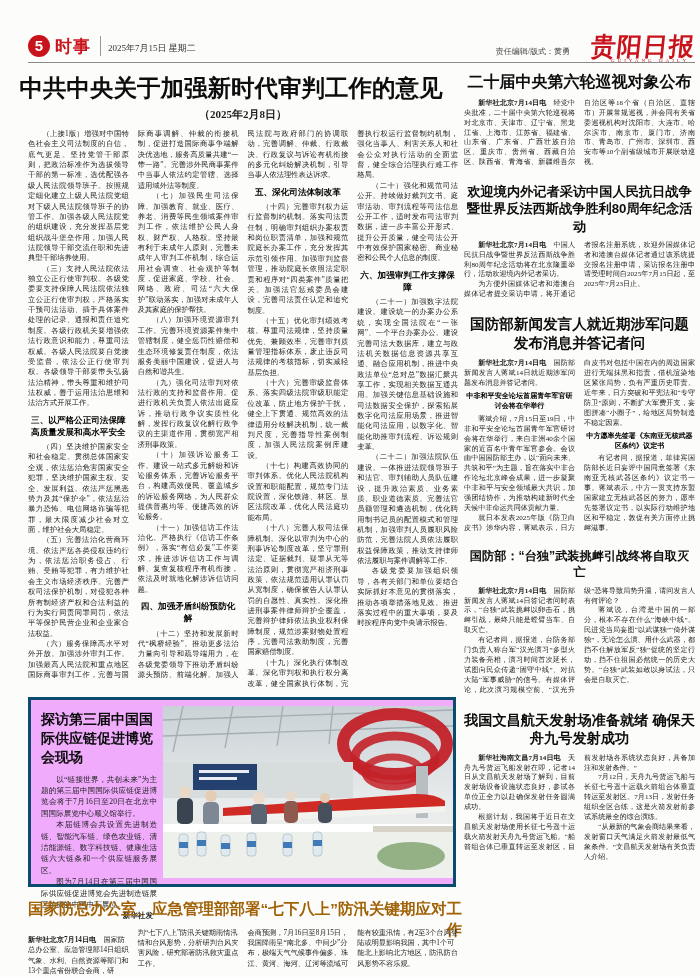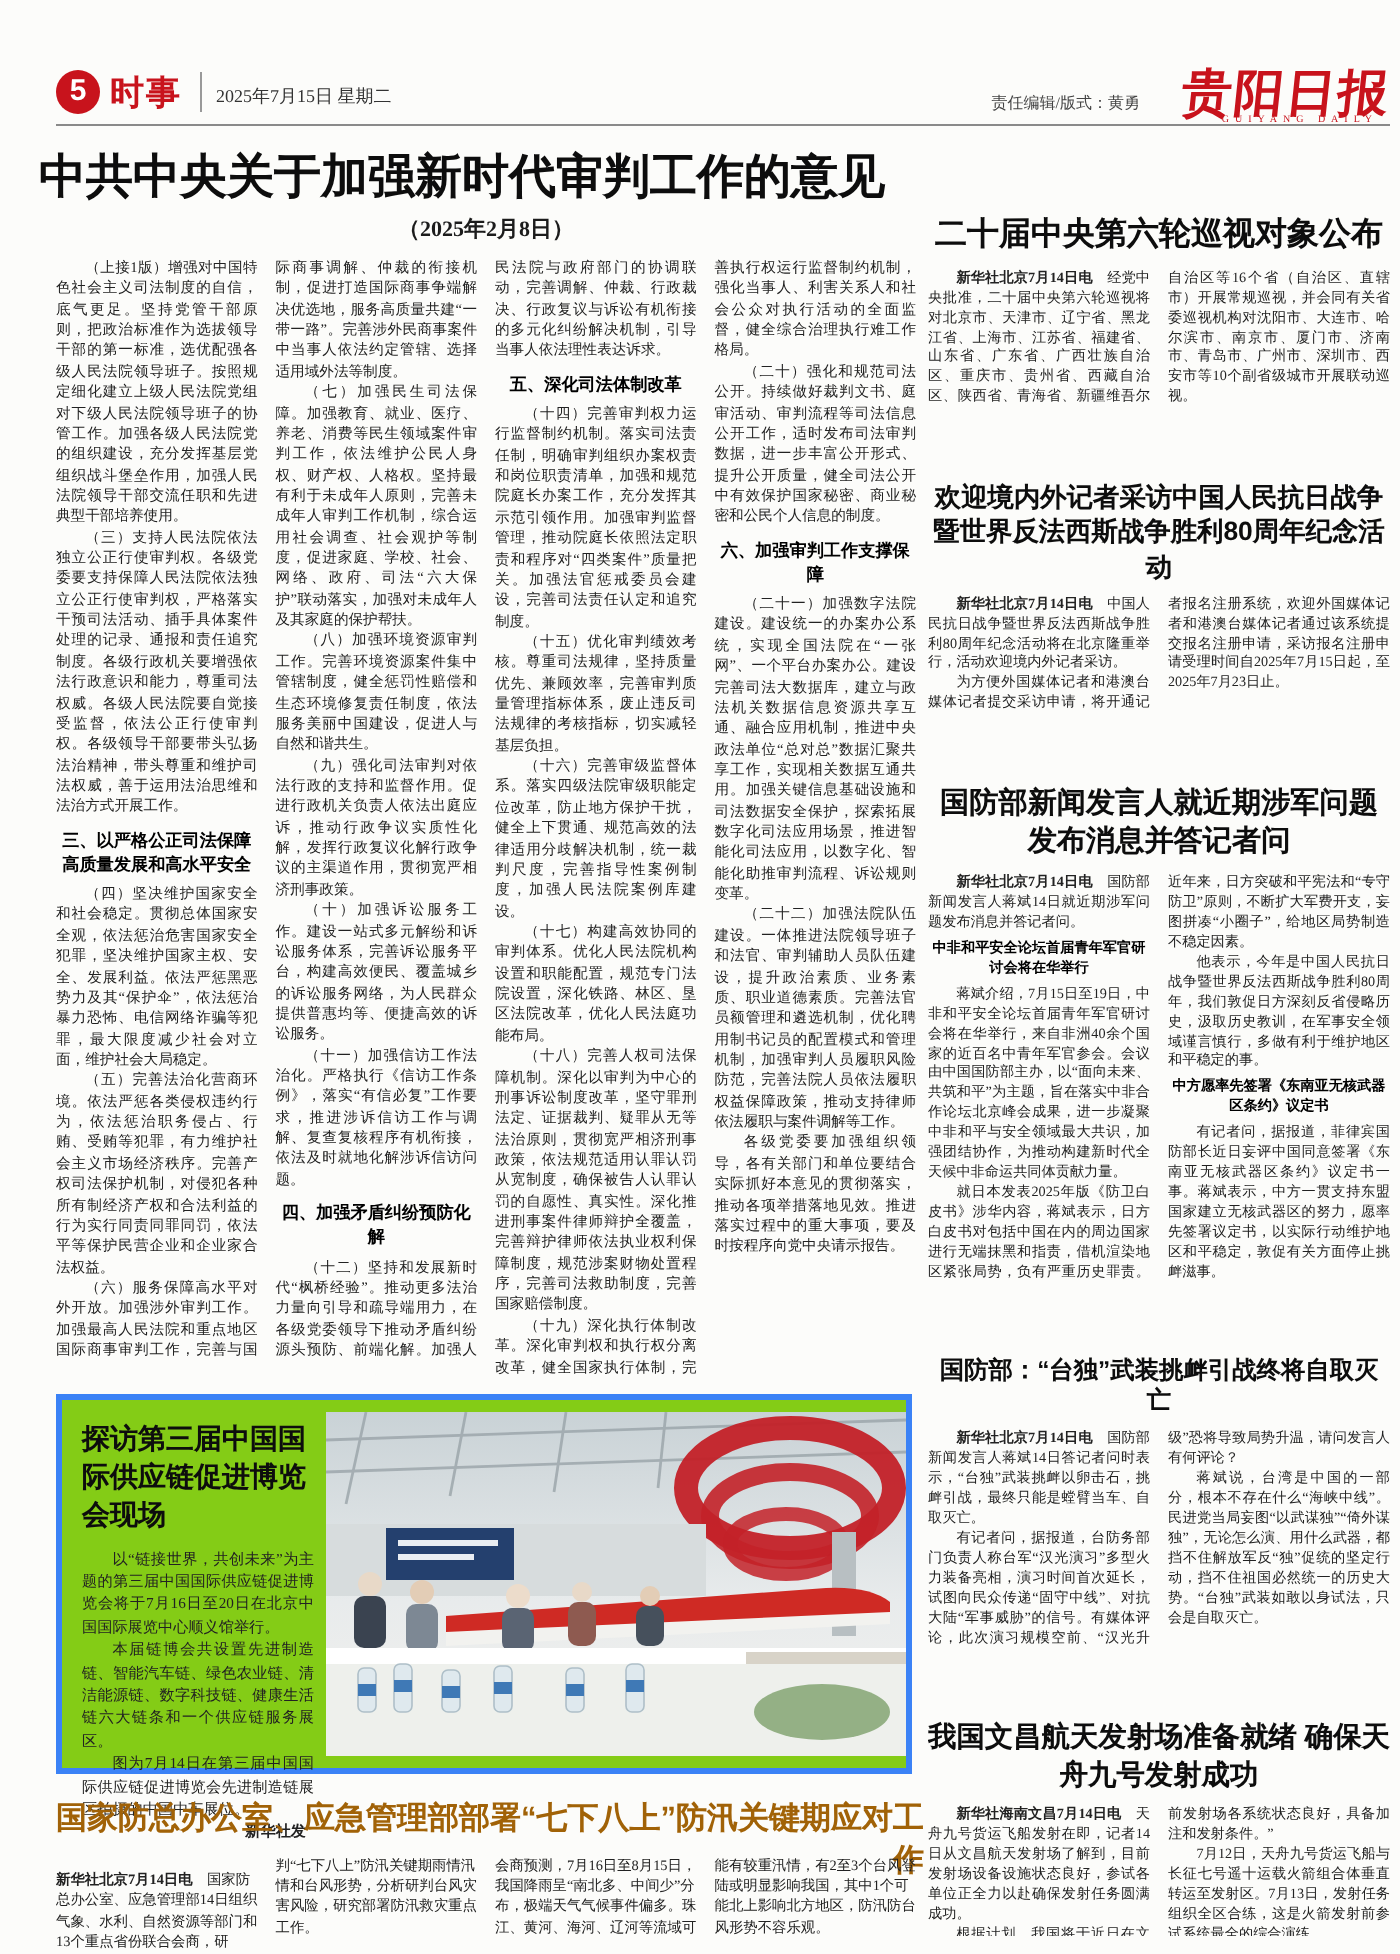--- a/index.html
+++ b/index.html
@@ -29,36 +29,36 @@
              column-count:4;column-gap:9px;column-fill:auto;overflow:hidden;
              font-size:7.3px;line-height:1.42;text-align:justify;color:#222;}
   .main-body p,.colbody p,.caps p{margin:0;text-indent:2em;text-align:justify;}
   p.sec{font-family:"Liberation Sans",sans-serif;font-weight:bold;font-size:8.6px;
         text-indent:0;text-align:center;margin:5px 0 4px;color:#000;}
   p.sub{font-weight:bold;text-indent:0;text-align:center;margin:3px 0;color:#000;}
   p.sign{text-indent:0;text-align:right;font-weight:bold;padding-right:4px;}
   .main-body b,.colbody b{font-weight:bold;}
   
   .feature{position:absolute;left:28px;top:697px;width:422px;height:184px;
-           border:3px solid #3b82f6;background:#84cc16;}
+           border:3px solid #0c4a6e;background:#f0abfc;}
   .feature-inner{position:absolute;left:6px;top:6px;right:6px;bottom:6px;}
   .feat-text{position:absolute;left:4px;top:2px;width:116px;height:100%;}
   .feat-title{font-family:"Liberation Sans",sans-serif;font-weight:bold;font-size:14px;
               line-height:1.35;color:#0d0d0d;margin:2px 0 7px;}
   .caps{font-size:7.6px;line-height:1.5;color:#222;}
   .feat-photo{position:absolute;left:126px;top:0;width:290px;height:172px;overflow:hidden;}
   
   .flood-title{position:absolute;left:24px;top:899px;width:438px;text-align:right;
                font-family:"Liberation Sans",sans-serif;font-weight:bold;font-size:15.5px;color:#a16207;}
   .flood-body{position:absolute;left:28px;top:928px;width:430px;height:49px;
               column-count:4;column-gap:9px;column-fill:auto;overflow:hidden;
               font-size:7.2px;line-height:1.42;color:#222;}
   
   .right-col{position:absolute;left:464px;top:72px;width:231px;height:896px;overflow:hidden;}
-  .r-art{margin-bottom:15px;margin-top:36px;}
+  .r-art{margin-bottom:15px;}
   .r-title{font-family:"Liberation Sans",sans-serif;font-weight:bold;color:#0d0d0d;
            text-align:center;line-height:1.3;margin:0 0 6px;}
   .t1{font-size:16px;}  .t2{font-size:13.2px;}  .t3{font-size:14.6px;}
   .t4{font-size:12.2px;} .t5{font-size:14.2px;}
   .colbody{column-count:2;column-gap:9px;font-size:7.1px;line-height:1.4;
            text-align:justify;color:#222;}
 </style>
 </head>
 <body>
 
@@ -218,21 +218,20 @@
         </div>
     </div>
 
     <div class="r-art">
       <h2 class="r-title t3">国防部新闻发言人就近期涉军问题发布消息并答记者问</h2>
       <div class="colbody">
           <p class="p"><b>新华社北京7月14日电</b>　国防部新闻发言人蒋斌14日就近期涉军问题发布消息并答记者问。</p>
           <p class="sub">中非和平安全论坛首届青年军官研讨会将在华举行</p>
           <p class="p">蒋斌介绍，7月15日至19日，中非和平安全论坛首届青年军官研讨会将在华举行，来自非洲40余个国家的近百名中青年军官参会。会议由中国国防部主办，以“面向未来、共筑和平”为主题，旨在落实中非合作论坛北京峰会成果，进一步凝聚中非和平与安全领域最大共识，加强团结协作，为推动构建新时代全天候中非命运共同体贡献力量。</p>
           <p class="p">就日本发表2025年版《防卫白皮书》涉华内容，蒋斌表示，日方白皮书对包括中国在内的周边国家进行无端抹黑和指责，借机渲染地区紧张局势，负有严重历史罪责。近年来，日方突破和平宪法和“专守防卫”原则，不断扩大军费开支，妄图拼凑“小圈子”，给地区局势制造不稳定因素。</p>
-          <p class="p">他表示，今年是中国人民抗日战争暨世界反法西斯战争胜利80周年，我们敦促日方深刻反省侵略历史，汲取历史教训，在军事安全领域谨言慎行，多做有利于维护地区和平稳定的事。</p>
           <p class="sub">中方愿率先签署《东南亚无核武器区条约》议定书</p>
           <p class="p">有记者问，据报道，菲律宾国防部长近日妄评中国同意签署《东南亚无核武器区条约》议定书一事。蒋斌表示，中方一贯支持东盟国家建立无核武器区的努力，愿率先签署议定书，以实际行动维护地区和平稳定，敦促有关方面停止挑衅滋事。</p>
         </div>
     </div>
 
     <div class="r-art">
       <h2 class="r-title t4">国防部：“台独”武装挑衅引战终将自取灭亡</h2>
       <div class="colbody">
           <p class="p"><b>新华社北京7月14日电</b>　国防部新闻发言人蒋斌14日答记者问时表示，“台独”武装挑衅以卵击石，挑衅引战，最终只能是螳臂当车、自取灭亡。</p>
           <p class="p">有记者问，据报道，台防务部门负责人称台军“汉光演习”多型火力装备亮相，演习时间首次延长，试图向民众传递“固守中线”、对抗大陆“军事威胁”的信号。有媒体评论，此次演习规模空前、“汉光升级”恐将导致局势升温，请问发言人有何评论？</p>

